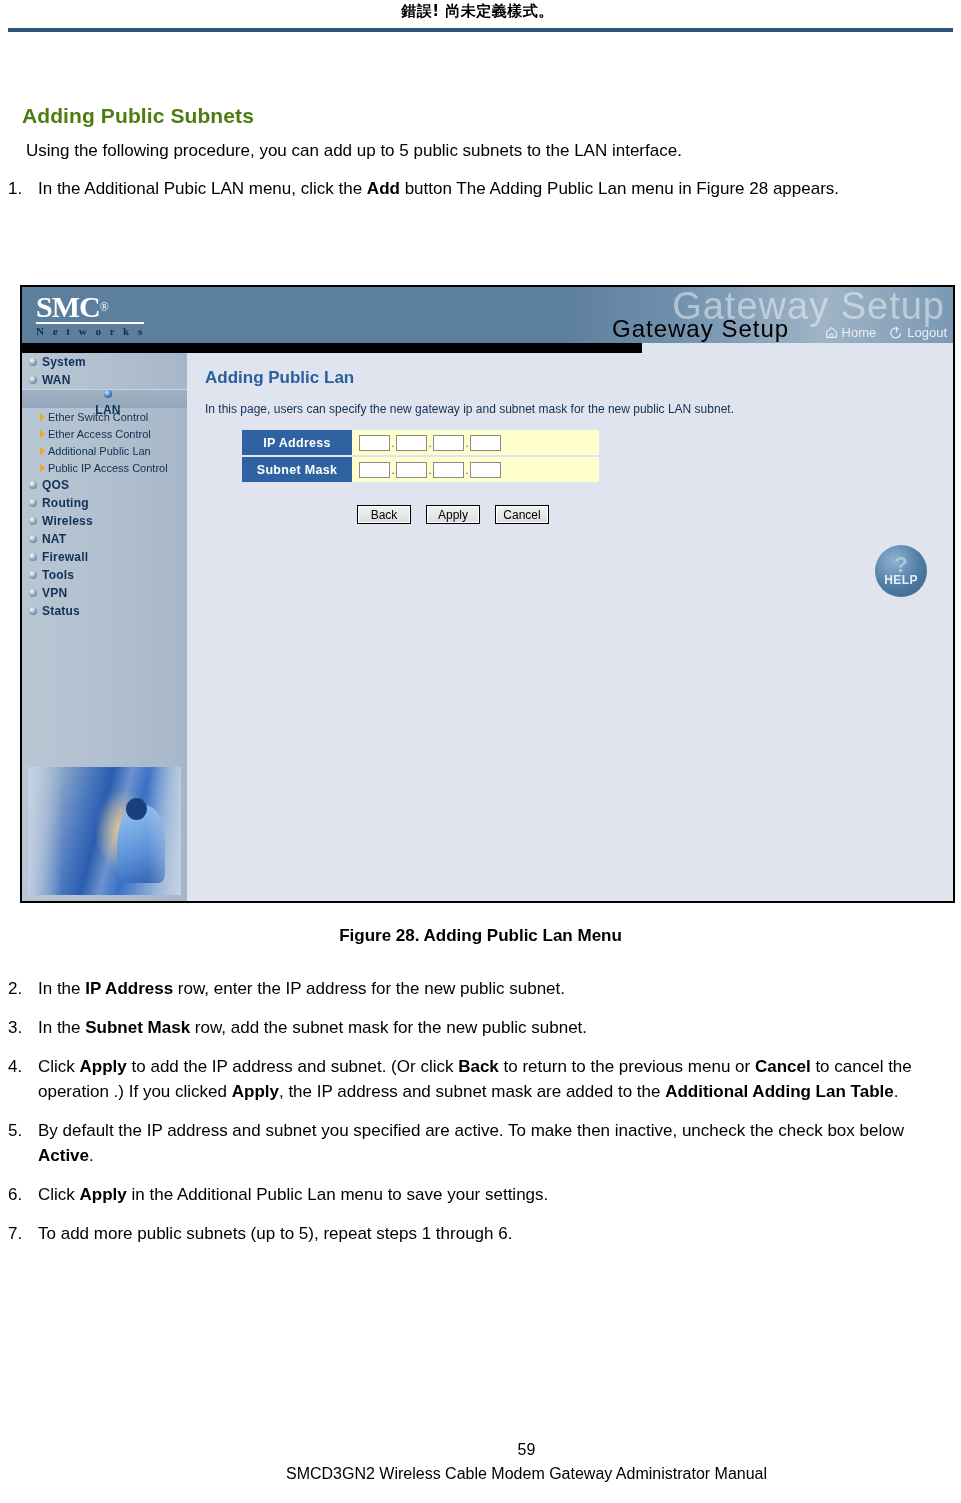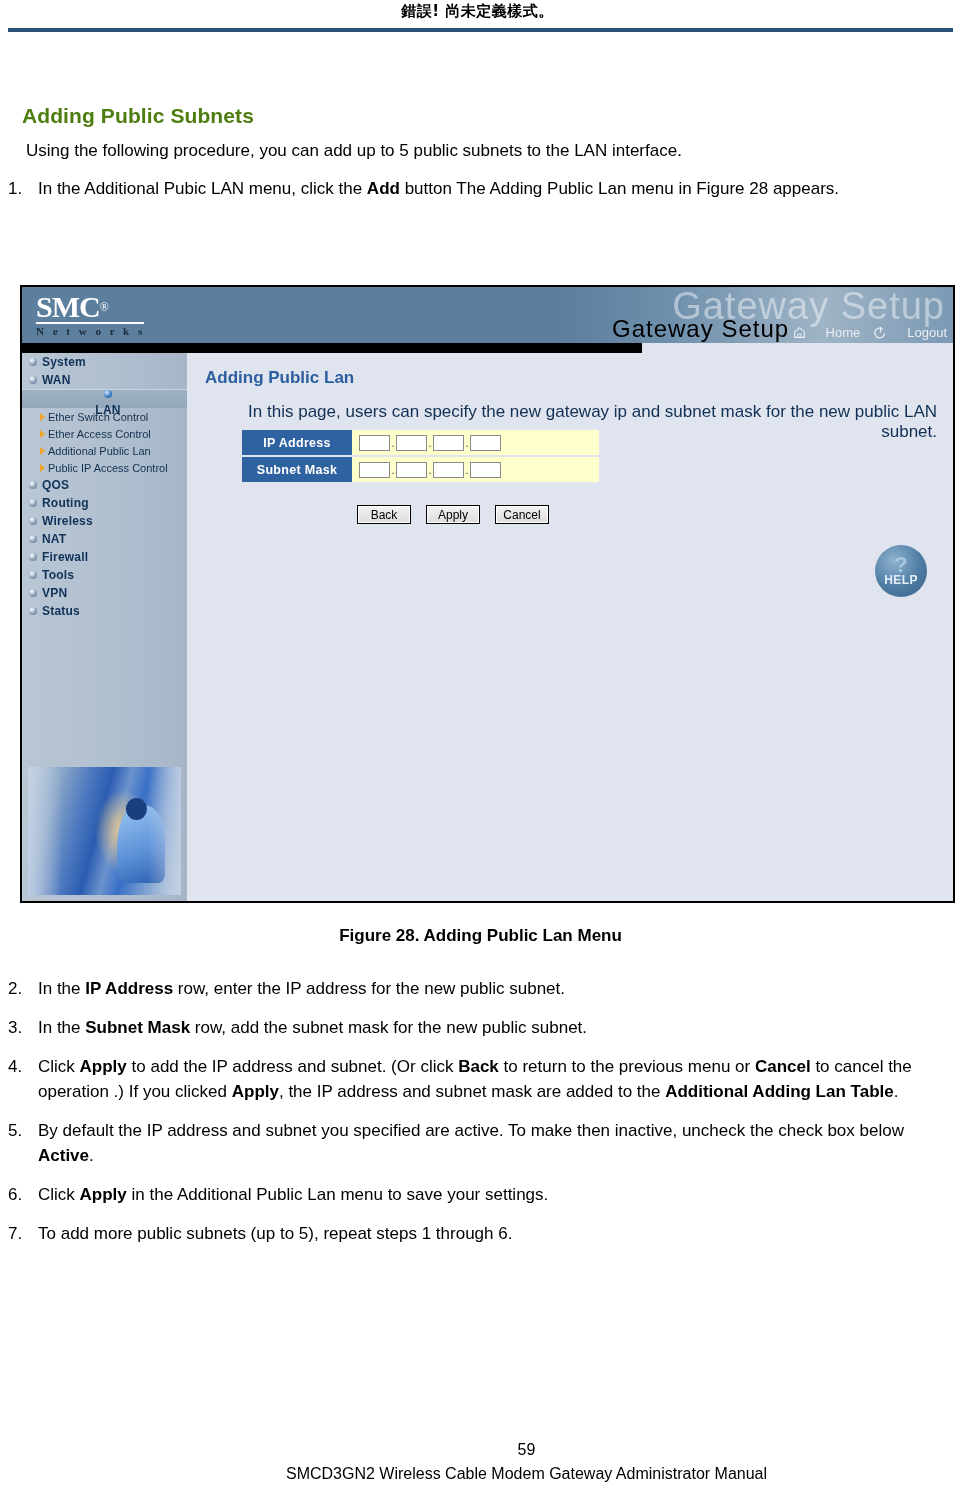--- a/index.html
+++ b/index.html
@@ -167,21 +167,21 @@
   .nav-right {
     position: absolute;
     right: 6px; top: 38px;
     display: flex;
     gap: 14px;
     align-items: center;
   }
   .nav-right .nav-item {
     display: flex;
     align-items: center;
-    gap: 20px;
+    gap: 4px;
     color: #e8eef5;
     font-size: 13px;
     font-family: "Liberation Sans", sans-serif;
   }
   .nav-right svg { display:block; }
 
   
   .ui-sidebar {
     position: absolute;
     left: 0; top: 66px;
@@ -273,24 +273,23 @@
   }
   .panel-title {
     margin: 15px 0 0 18px;
     font-size: 17px;
     font-weight: 700;
     color: #2a5e9e;
     font-family: Liberation Sans, sans-serif;
   }
   .panel-desc {
     margin: 14px 16px 0 18px;
-    font-size: 17px;
+    font-size: 12px;
     color: #123055;
     font-family: "Liberation Sans", sans-serif;
-    text-align: right;
   }
   .form-table {
     position: absolute;
     left: 55px; top: 77px;
     width: 357px;
     border-collapse: collapse;
   }
   .form-row {
     display: flex;
     height: 25px;

